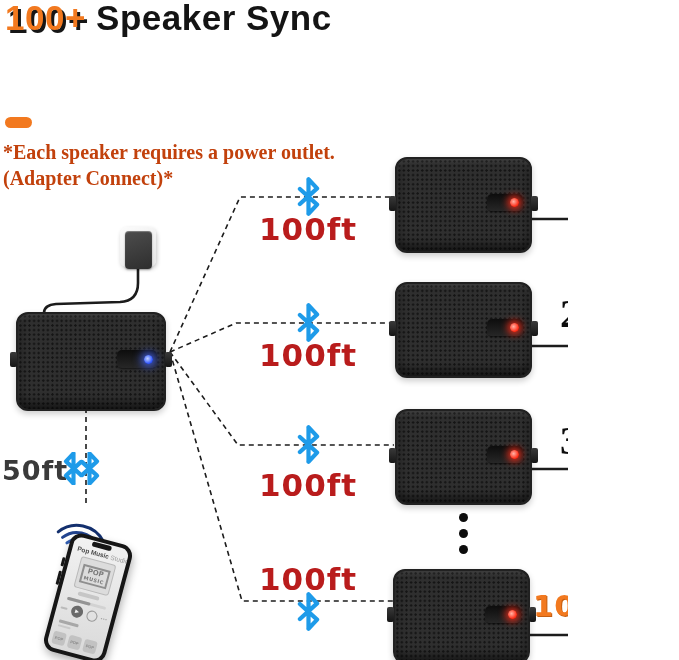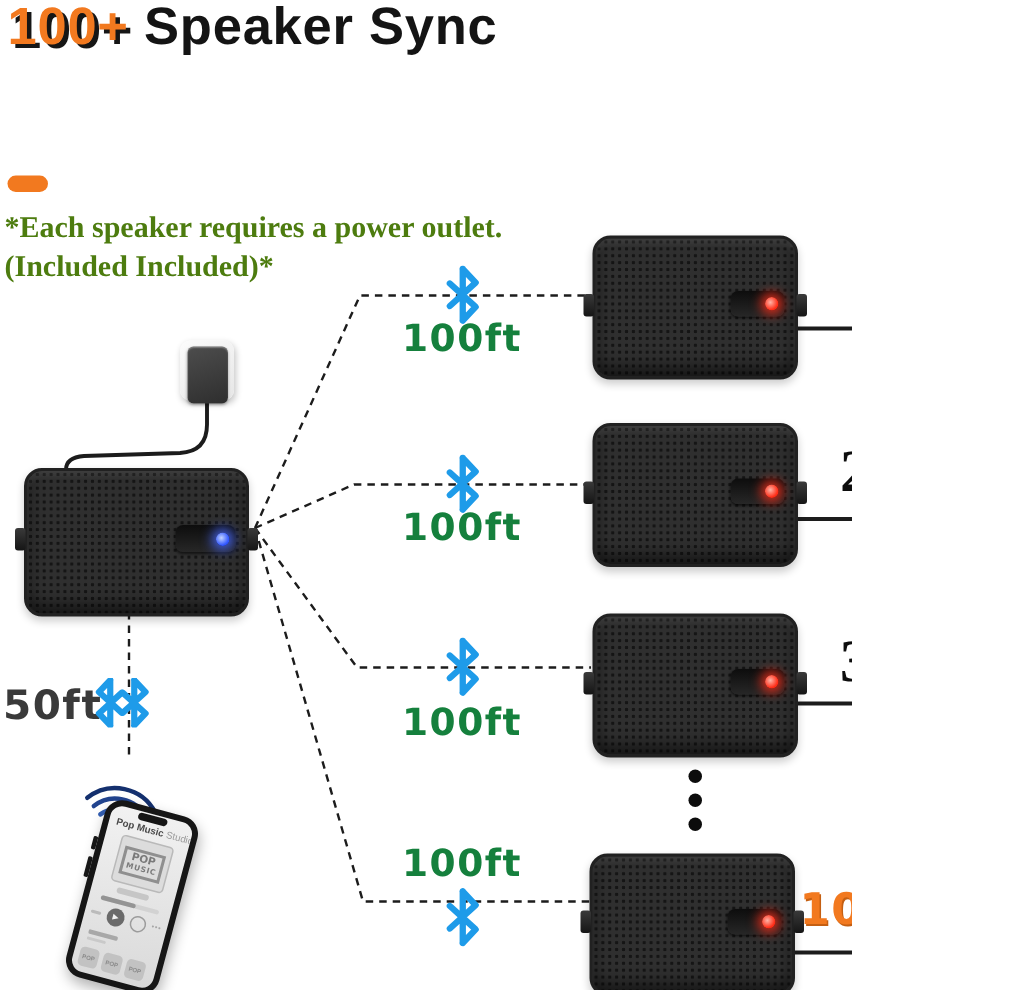--- a/index.html
+++ b/index.html
@@ -5,21 +5,21 @@
   html,body{margin:0;padding:0;background:#fff;}
   #canvas{position:relative;width:568px;height:660px;background:#ffffff;overflow:hidden;
           font-family:"Liberation Sans",sans-serif;}
   
   .title{position:absolute;left:5px;top:-4px;font-weight:900;font-size:35px;line-height:43px;
          letter-spacing:.5px;color:#141414;white-space:nowrap;}
   .title .hl{color:#F2791F;text-shadow:3px 3px 0 #161616;}
   .subtitle{position:absolute;left:4px;top:90px;font-size:15px;letter-spacing:1.8px;color:#8F8F8F;white-space:nowrap;}
   .dash{position:absolute;left:5px;top:117px;width:27px;height:11px;border-radius:6px;background:#F2791F;}
   .note{position:absolute;left:3px;top:139px;font-family:"Liberation Serif",serif;font-weight:700;
-        font-size:20px;line-height:26px;color:#4d7c0f;}
+        font-size:20px;line-height:26px;color:#c2410c;}
   
   #wires{position:absolute;left:0;top:0;z-index:1;}
   
   .speaker{position:absolute;z-index:2;border-radius:12px;border:2px solid #212121;
      background-color:#2f2f2f;
      background-image:radial-gradient(circle,#151515 1.05px,rgba(0,0,0,0) 1.35px);
      background-size:4.6px 4.6px;
      box-shadow:inset 0 3px 4px rgba(255,255,255,.09), inset 0 -6px 10px rgba(0,0,0,.55), 0 3px 6px rgba(0,0,0,.2);}
   .sp-main{left:16px;top:312px;width:146px;height:95px;}
   .sp-r{width:133px;height:92px;}
@@ -39,21 +39,21 @@
   .adapter{position:absolute;z-index:3;width:38px;height:42px;}
   .plate{position:absolute;left:0;top:0;width:36px;height:40px;border-radius:7px;
          background:linear-gradient(145deg,#fcfcfc,#e6e6e6);box-shadow:1px 2px 4px rgba(0,0,0,.22);}
   .plug{position:absolute;left:5px;top:4px;width:27px;height:38px;border-radius:4px;
         background:linear-gradient(160deg,#4d4d4d,#2e2e2e);
         box-shadow:inset 0 1px 1px rgba(255,255,255,.3), 0 1px 2px rgba(0,0,0,.35);}
   .ad-main{left:120px;top:227px;} .ad1{left:630px;top:163px;} .ad2{left:630px;top:290px;}
   .ad3{left:630px;top:416px;} .ad4{left:641px;top:584px;}
   
   .dist{position:absolute;z-index:4;transform:translateX(-50%);font-family:"DejaVu Sans",sans-serif;
-        font-weight:700;font-size:25px;letter-spacing:1px;color:#15803d;white-space:nowrap;}
+        font-weight:700;font-size:31px;letter-spacing:1px;color:#b91c1c;white-space:nowrap;}
   .d1{left:308px;top:211px;} .d2{left:308px;top:337px;} .d3{left:308px;top:467px;} .d4{left:308px;top:561px;}
   .d50{position:absolute;left:2px;top:455px;z-index:4;font-family:"DejaVu Sans",sans-serif;
        font-weight:700;font-size:27px;letter-spacing:1px;color:#3a3a3a;}
   .num{position:absolute;z-index:4;font-family:"Liberation Serif",serif;font-weight:900;
        font-size:40px;color:#0d0d0d;}
   .n1{left:566px;top:166px;} .n2{left:560px;top:290px;} .n3{left:560px;top:417px;}
   .n4{position:absolute;z-index:4;left:533px;top:589px;font-family:"DejaVu Sans",sans-serif;
       font-weight:700;font-size:29px;letter-spacing:1px;color:#F2791F;text-shadow:1px 1px 0 #c55f12;}
   
   .bt{position:absolute;z-index:4;width:25px;height:39px;}
@@ -116,21 +116,21 @@
       <path d="M650 454 Q652 467 637 469 H529"></path>
       <path d="M659 624 Q661 633 649 635 H527"></path>
     </g>
   </svg>
 
   <div class="title"><span class="hl">100+</span><span> Speaker Sync</span><br>
       </div>
   <div class="dash"></div>
   <div class="note">
     <span>*Each speaker requires a power outlet.</span><br>
-    <span>(Included Included)*</span>
+    <span>(Adapter Connect)*</span>
   </div>
 
   <div class="speaker sp-main">
     <div class="knob knob-l"></div>
     <div class="knob knob-r"></div>
     <div class="strip">
       <span class="led led-blue"></span>
     </div>
   </div>
   <div class="adapter ad-main">

